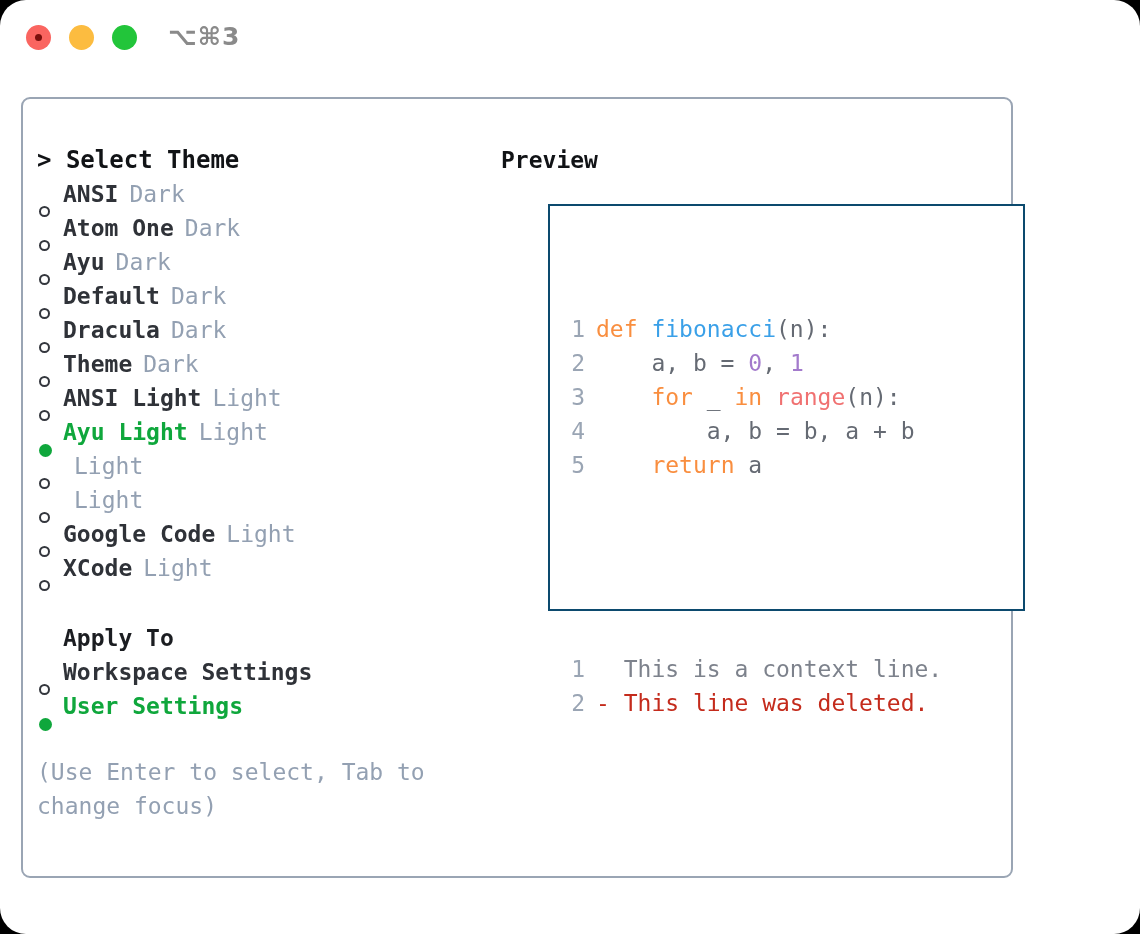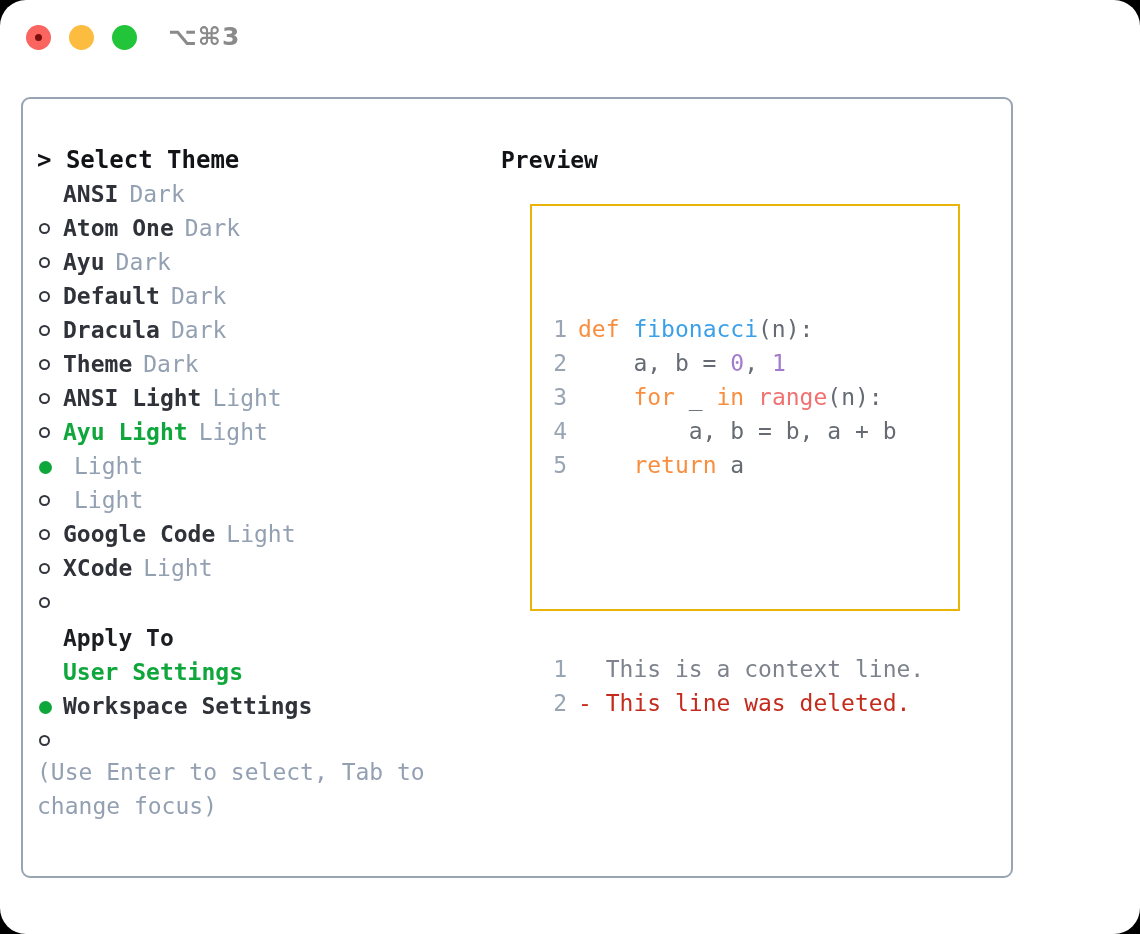--- a/index.html
+++ b/index.html
@@ -92,21 +92,21 @@
   
   .list-header {
     font-size: 24px;
     font-weight: bold;
     color: #111316;
     line-height: 34px;
     white-space: pre;
   }
   .opt {
     display: flex;
-    align-items: flex-end;
+    align-items: center;
     line-height: 34px;
     height: 34px;
     font-size: 23px;
     white-space: pre;
   }
   .marker {
     width: 26px;
     flex: none;
     position: relative;
     color: #33363d;
@@ -162,25 +162,25 @@
   
   .preview-title {
     font-size: 23px;
     font-weight: bold;
     color: #111316;
     line-height: 34px;
     white-space: pre;
   }
   .preview-box {
     position: absolute;
-    left: 29px;
+    left: 47px;
     top: 61px;
-    width: 430px;
+    width: 477px;
     height: 407px;
-    border: 2px solid #eab308;
+    border: 2px solid #0c4a6e;
     box-sizing: border-box;
     background: #ffffff;
   }
   .code {
     position: absolute;
     left: 18px;
     top: 38px;
     font-size: 23px;
     line-height: 34px;
     white-space: pre;
@@ -232,22 +232,22 @@
           <div class="opt"><span class="marker"><span class="marker-ring"></span></span><span class="opt-tag">Light</span></div>
           <div class="opt"><span class="marker"><span class="marker-ring"></span></span><span class="opt-tag">Light</span></div>
           <div class="opt"><span class="marker"><span class="marker-ring"></span></span><span class="opt-name">Google Code</span><span class="opt-tag">Light</span></div>
           <div class="opt"><span class="marker"><span class="marker-ring"></span></span><span class="opt-name">XCode</span><span class="opt-tag">Light</span></div>
         </div>
 
       <div class="section-gap"></div>
 
       <div class="apply-title">Apply To</div>
       <div id="apply-options">
+          <div class="opt"><span class="marker"><span class="marker-ring"></span></span><span class="opt-name">Workspace Settings</span></div>
           <div class="opt"><span class="marker"><span class="marker-dot"></span></span><span class="opt-name sel">User Settings</span></div>
-          <div class="opt"><span class="marker"><span class="marker-ring"></span></span><span class="opt-name">Workspace Settings</span></div>
         </div>
 
       <div class="hint">(Use Enter to select, Tab to change focus)</div>
     </div>
 
     <div class="col-right">
       <div class="preview-title">Preview</div>
       <div class="preview-box">
         <div class="code">
           <div id="code-lines"><div><span class="ln">1</span><span class="kw">def </span><span class="fn">fibonacci</span><span class="pl">(n):</span></div><div><span class="ln">2</span><span class="pl">    a, b = </span><span class="num">0</span><span class="pl">, </span><span class="num">1</span></div><div><span class="ln">3</span><span class="pl">    </span><span class="kw">for</span><span class="pl"> _ </span><span class="kw">in</span><span class="pl"> </span><span class="bi">range</span><span class="pl">(n):</span></div><div><span class="ln">4</span><span class="pl">        a, b = b, a + b</span></div><div><span class="ln">5</span><span class="pl">    </span><span class="kw">return</span><span class="pl"> a</span></div></div>

